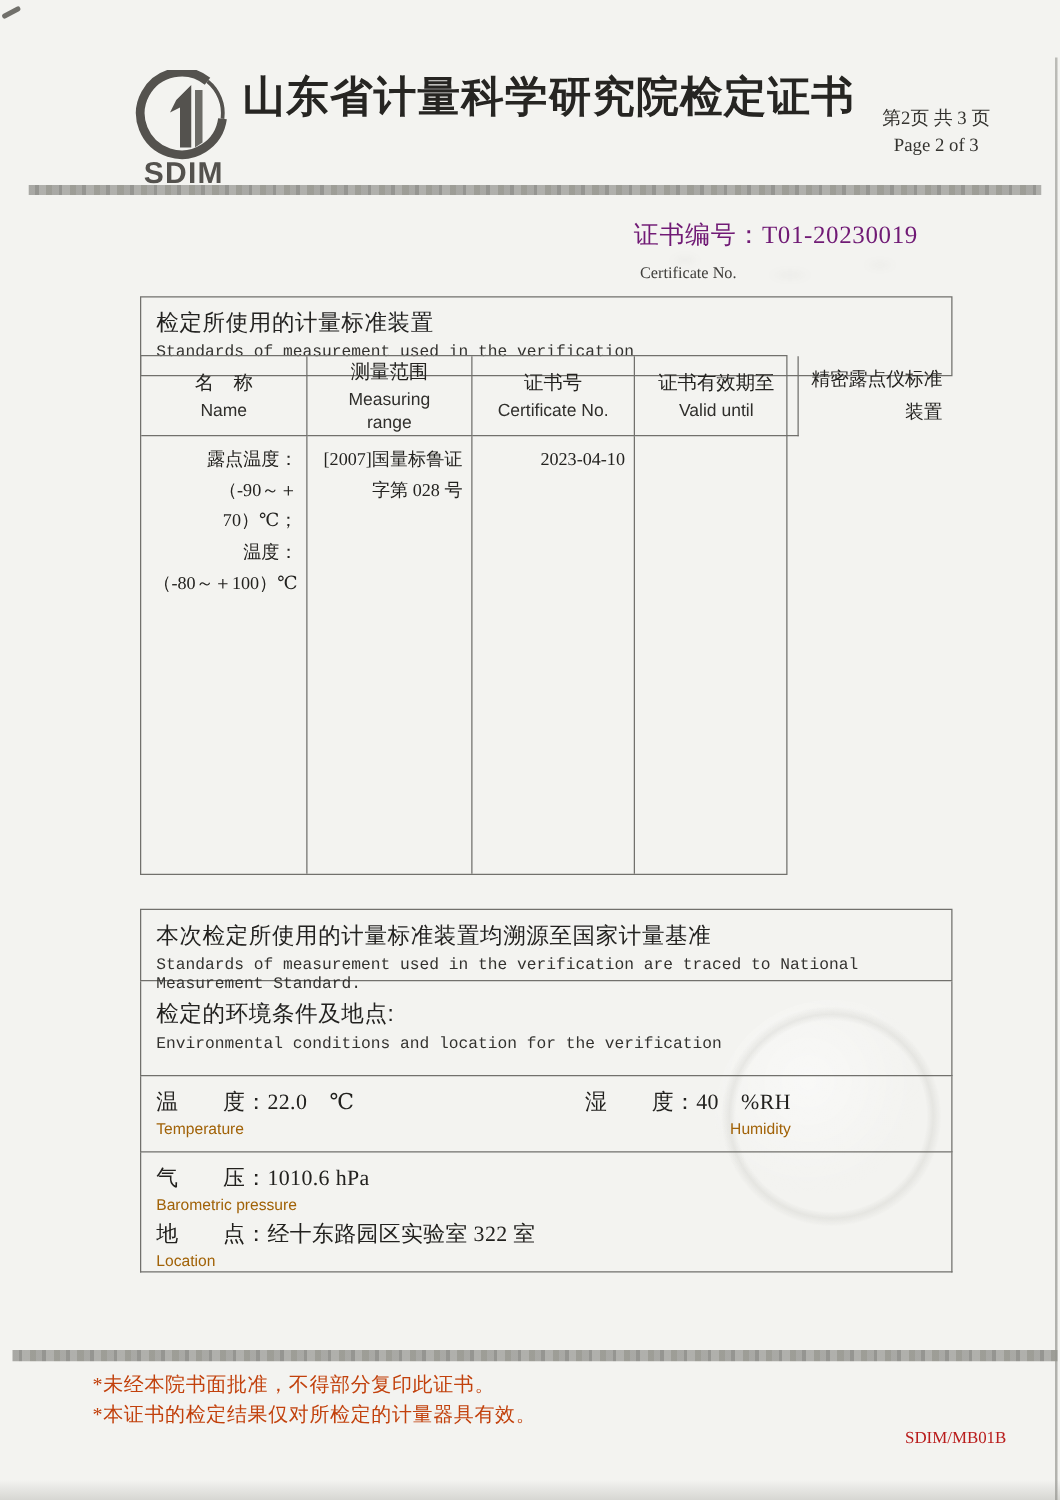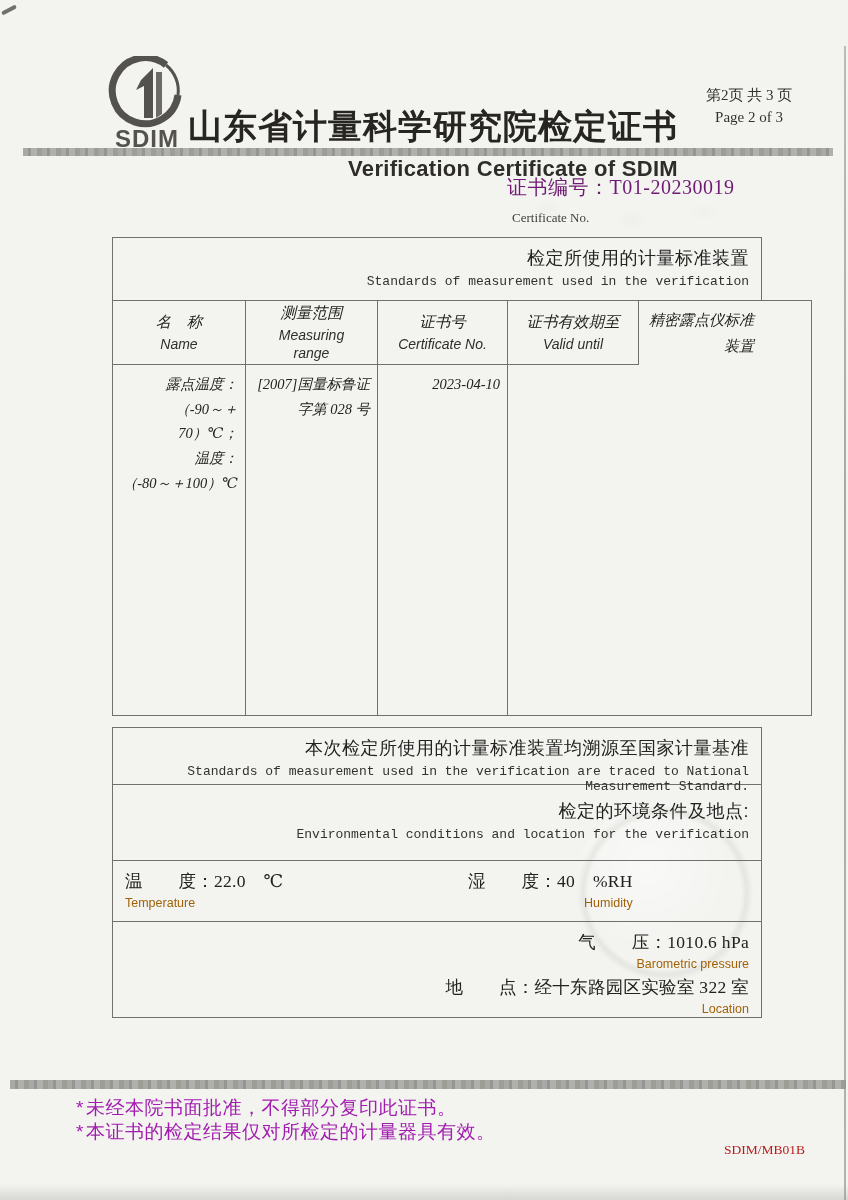--- a/index.html
+++ b/index.html
@@ -22,21 +22,21 @@
   }
   .sans{font-family:"Liberation Sans","DejaVu Sans",sans-serif;}
   .plines{white-space:pre-line;}
   .prewrap{white-space:pre-wrap;}
 
   
   .logo{position:absolute;left:94px;top:56px;width:106px;text-align:center;}
   .logo svg{display:block;margin:0 auto;}
   .logo-text{font-family:"Liberation Sans","DejaVu Sans",sans-serif;font-weight:bold;
     font-size:24px;letter-spacing:1px;color:#54524e;line-height:1;margin-top:-7px;}
-  .title-block{position:absolute;left:178px;top:58px;width:500px;text-align:right;margin-top:48px;}
+  .title-block{position:absolute;left:194px;top:58px;width:500px;text-align:left;}
   .title-cn{font-size:34px;font-weight:bold;letter-spacing:1px;color:#262522;line-height:1.25;}
   .title-en{font-size:22px;font-weight:bold;color:#2e2d2a;margin-top:7px;letter-spacing:.3px;}
   .page-info{position:absolute;left:694px;top:84px;width:110px;text-align:center;
     font-size:15px;color:#34332f;line-height:22px;}
 
   .band{position:absolute;height:8px;
     background:repeating-linear-gradient(90deg,#a2a29e 0 5px,#8d8d89 5px 8px,#aaaaa6 8px 14px,#96968f 14px 19px);
     opacity:.92;}
   .band-top{left:23px;top:148px;width:810px;}
   .band-bottom{left:10px;top:1080px;width:836px;height:9px;}
@@ -45,54 +45,54 @@
   .cert-no{position:absolute;left:507px;top:174px;}
   .cert-no-line{font-size:20px;color:#701a75;letter-spacing:.5px;}
   .cert-no-en{font-size:13px;color:#3f3e3b;margin-top:9px;margin-left:5px;}
 
   
   .box{position:absolute;left:112px;width:650px;border:1px solid var(--border);}
   .box .sec-cn{font-size:18px;color:#232220;letter-spacing:.5px;
     font-family:"Liberation Sans","DejaVu Sans",sans-serif;}
   .box .sec-en{font-size:13px;color:#33322f;margin-top:4px;
     font-family:Liberation Mono, monospace;}
-  .sec-pad{padding:8px 12px;text-align:right;}
+  .sec-pad{padding:8px 12px;}
 
   .box-standards{top:237px;height:64px;}
   .box-trace{top:727px;height:58px;}
   .box-env{top:785px;height:76px;border-top:none;}
   .box-temp{top:861px;height:61px;border-top:none;}
   .box-press{top:922px;height:96px;border-top:none;}
 
   
-  .tbl{position:absolute;left:112px;top:300px;width:700px;height:416px;
+  .tbl{position:absolute;left:112px;top:284px;width:518px;height:416px;
     border:1px solid var(--border);display:grid;
     grid-template-columns:133px 132px 130px 131px 122px;
-    grid-template-rows:64px 1fr;font-style:italic;}
+    grid-template-rows:64px 1fr;}
   .cell{border-right:1px solid var(--border);padding:4px 7px;text-align:right;}
   .cell:nth-child(5n){border-right:none;}
   .hc{border-bottom:1px solid var(--border);display:flex;flex-direction:column;
     justify-content:center;align-items:center;text-align:center;
     font-family:"Liberation Sans","DejaVu Sans",sans-serif;}
   .hc .h-cn{font-size:15.5px;color:#23221f;white-space:nowrap;}
   .hc.tight .h-cn{font-size:14px;}
   .hc .h-en{font-size:14px;color:#2f2e2b;margin-top:3px;line-height:1.25;}
   .bc{font-size:14.5px;line-height:1.7;color:#23221f;padding-top:7px;}
   .bc.name{font-size:15px;}
 
   
   .env-line{font-size:17.5px;color:#22211e;letter-spacing:.3px;}
   .env-cap{font-size:12.5px;color:#a16207;margin-top:3px;
     font-family:"Liberation Sans","DejaVu Sans",sans-serif;}
   .temp-col{position:absolute;left:12px;top:8px;}
   .hum-col{position:absolute;left:355px;top:8px;text-align:right;}
 
   
-  .footnotes{position:absolute;left:74px;top:1097px;font-size:19px;
-    line-height:24px;color:#a21caf;letter-spacing:.5px;font-family:Liberation Mono, monospace;}
+  .footnotes{position:absolute;left:74px;top:1097px;font-size:16px;
+    line-height:24px;color:#c2410c;letter-spacing:.5px;}
   .form-code{position:absolute;left:724px;top:1142px;font-size:13.5px;color:#b91c1c;}
 
   
   .ghost{position:absolute;filter:blur(3px);opacity:.5;pointer-events:none;}
   .ghost1{left:500px;top:196px;width:240px;height:40px;
     background:
       radial-gradient(18px 6px at 20% 30%, rgba(110,110,105,.14), transparent 70%),
       radial-gradient(26px 7px at 55% 60%, rgba(110,110,105,.12), transparent 70%),
       radial-gradient(20px 6px at 85% 40%, rgba(110,110,105,.12), transparent 70%);}
   .seal{position:absolute;left:572px;top:800px;width:186px;height:186px;border-radius:50%;
@@ -126,21 +126,20 @@
       <g fill="#54524e">
         <path d="M33 24 L45 12 L45 62 L36 62 L36 30 L28 34 Z"></path>
         <path d="M48 16 L54 16 L54 58 L48 62 Z" opacity=".85"></path>
       </g>
     </svg>
     <div class="logo-text">SDIM</div>
   </div>
 
   <div class="title-block">
     <div class="title-cn">山东省计量科学研究院检定证书</div>
-    <div class="title-en sans">Verification Certificate of SDIM</div>
   </div>
 
   <div class="page-info">
     <div>第2页 共 3 页</div>
     <div>Page 2 of 3</div>
   </div>
 
   <div class="band band-top"></div>
 
   <div class="cert-no">

